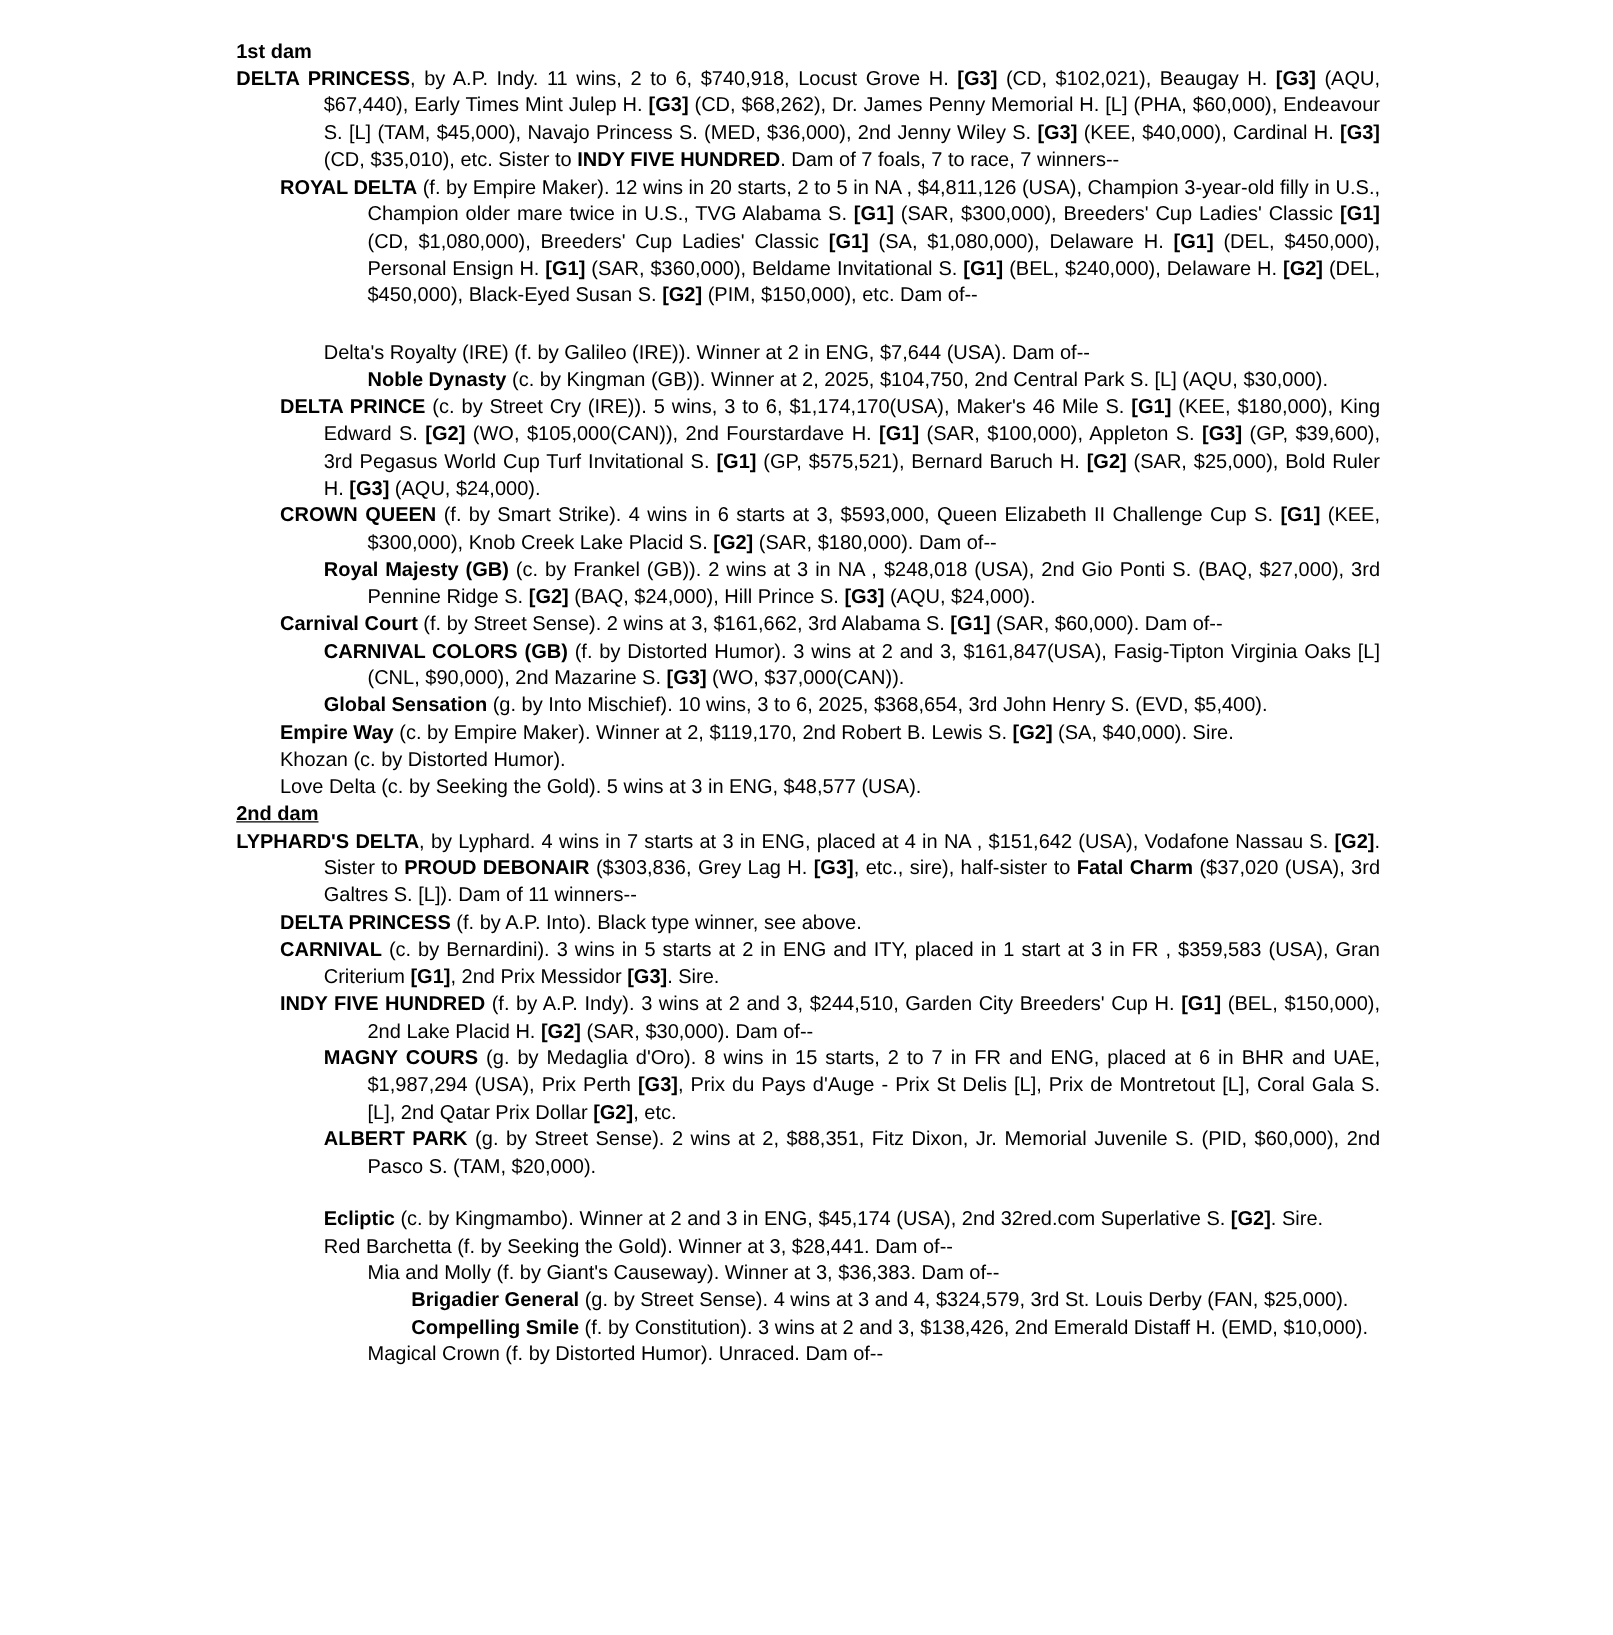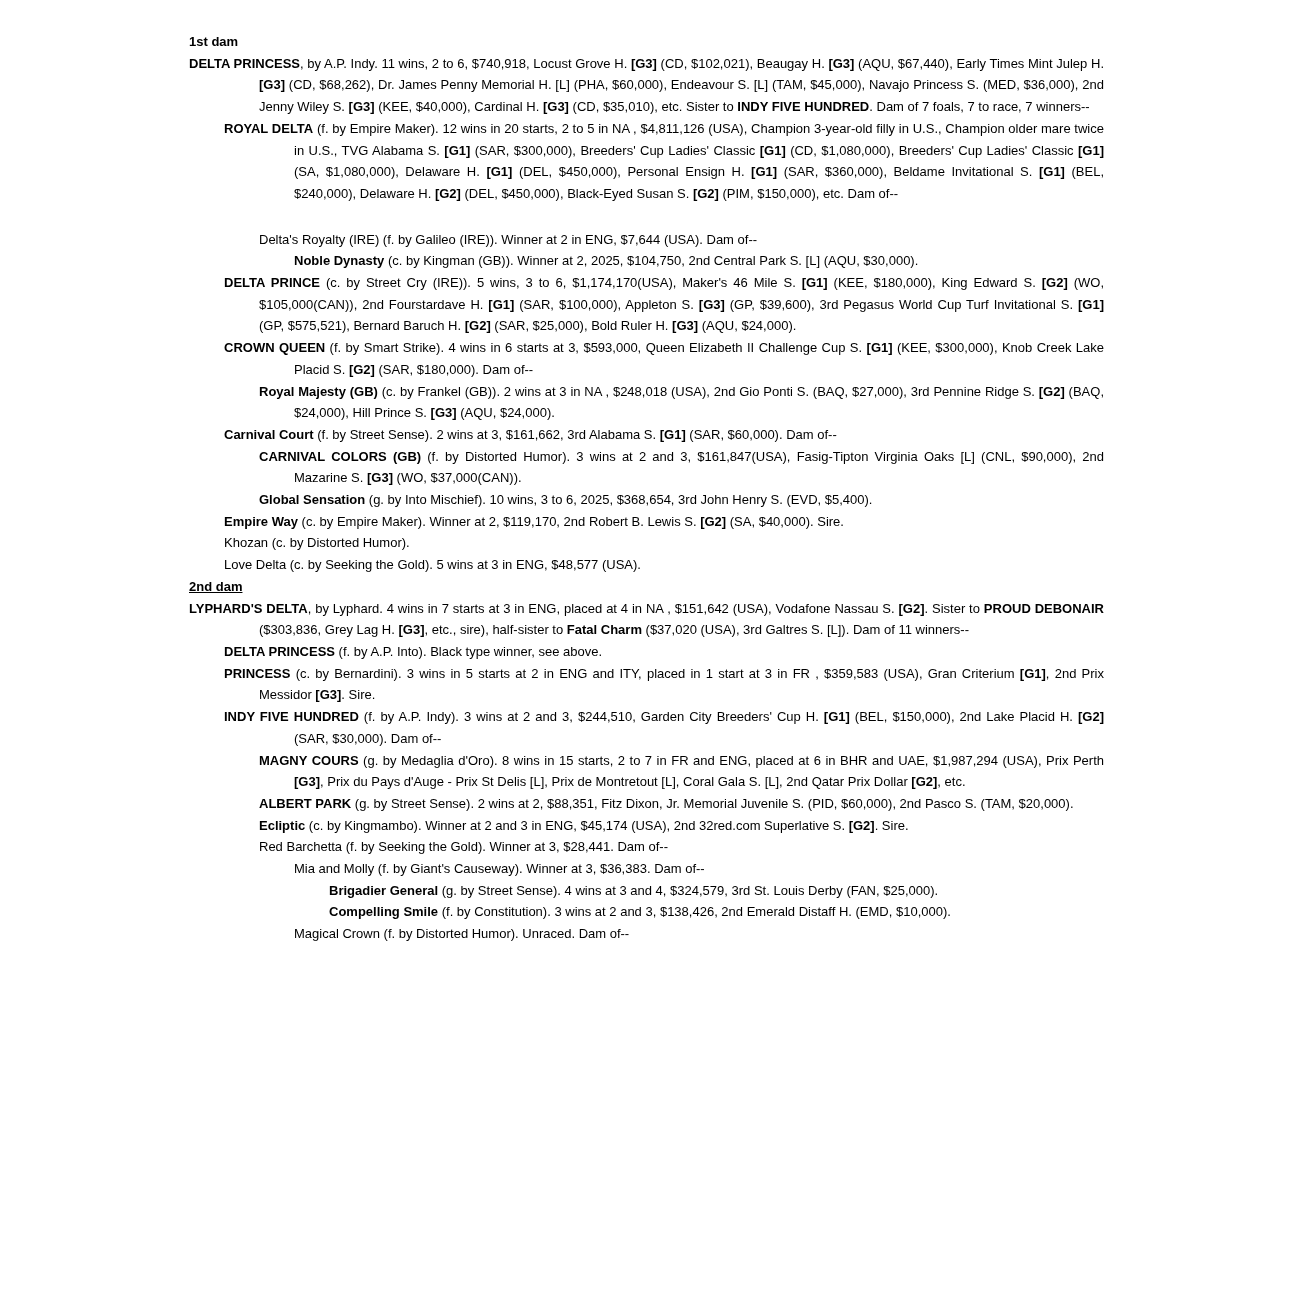--- a/index.html
+++ b/index.html
@@ -10,21 +10,21 @@
     color: #000000;
     font-family: "Liberation Sans", "DejaVu Sans", sans-serif;
     position: relative;
     overflow: hidden;
   }
   .pedigree {
     position: absolute;
     left: 189px;
     top: 31px;
     width: 915px;
-    font-size: 13px;
+    font-size: 16px;
     line-height: 21.7px;
   }
   .para {
     margin: 0;
     padding: 0;
     text-align: justify;
   }
   .bold { font-weight: 700; }
   .reg  { font-weight: 400; }
 </style>
@@ -42,23 +42,23 @@
     <p class="para" style="padding-left: 105px; text-indent: -35px;"><span class="bold">Royal Majesty (GB)</span><span class="reg"> (c. by Frankel (GB)). 2 wins at 3 in NA , $248,018 (USA), 2nd Gio Ponti S. (BAQ, $27,000), 3rd Pennine Ridge S. </span><span class="bold">[G2]</span><span class="reg"> (BAQ, $24,000), Hill Prince S. </span><span class="bold">[G3]</span><span class="reg"> (AQU, $24,000).</span></p>
     <p class="para" style="padding-left: 105px; text-indent: -70px;"><span class="bold">Carnival Court</span><span class="reg"> (f. by Street Sense). 2 wins at 3, $161,662, 3rd Alabama S. </span><span class="bold">[G1]</span><span class="reg"> (SAR, $60,000). Dam of--</span></p>
     <p class="para" style="padding-left: 105px; text-indent: -35px;"><span class="bold">CARNIVAL COLORS (GB)</span><span class="reg"> (f. by Distorted Humor). 3 wins at 2 and 3, $161,847(USA), Fasig-Tipton Virginia Oaks [L] (CNL, $90,000), 2nd Mazarine S. </span><span class="bold">[G3]</span><span class="reg"> (WO, $37,000(CAN)).</span></p>
     <p class="para" style="padding-left: 105px; text-indent: -35px;"><span class="bold">Global Sensation</span><span class="reg"> (g. by Into Mischief). 10 wins, 3 to 6, 2025, $368,654, 3rd John Henry S. (EVD, $5,400).</span></p>
     <p class="para" style="padding-left: 70px; text-indent: -35px;"><span class="bold">Empire Way</span><span class="reg"> (c. by Empire Maker). Winner at 2, $119,170, 2nd Robert B. Lewis S. </span><span class="bold">[G2]</span><span class="reg"> (SA, $40,000). Sire.</span></p>
     <p class="para" style="padding-left: 70px; text-indent: -35px;"><span class="reg">Khozan (c. by Distorted Humor).</span></p>
     <p class="para" style="padding-left: 70px; text-indent: -35px;"><span class="reg">Love Delta (c. by Seeking the Gold). 5 wins at 3 in ENG, $48,577 (USA).</span></p>
     <p class="para" style="padding-left: 0px; text-indent: 0px; text-decoration: underline;"><span class="bold">2nd dam</span></p>
     <p class="para" style="padding-left: 70px; text-indent: -70px;"><span class="bold">LYPHARD'S DELTA</span><span class="reg">, by Lyphard. 4 wins in 7 starts at 3 in ENG, placed at 4 in NA , $151,642 (USA), Vodafone Nassau S. </span><span class="bold">[G2]</span><span class="reg">. Sister to </span><span class="bold">PROUD DEBONAIR</span><span class="reg"> ($303,836, Grey Lag H. </span><span class="bold">[G3]</span><span class="reg">, etc., sire), half-sister to </span><span class="bold">Fatal Charm</span><span class="reg"> ($37,020 (USA), 3rd Galtres S. [L]). Dam of 11 winners--</span></p>
     <p class="para" style="padding-left: 70px; text-indent: -35px;"><span class="bold">DELTA PRINCESS</span><span class="reg"> (f. by A.P. Into). Black type winner, see above.</span></p>
-    <p class="para" style="padding-left: 70px; text-indent: -35px;"><span class="bold">PRINCESS</span><span class="reg"> (c. by Bernardini). 3 wins in 5 starts at 2 in ENG and ITY, placed in 1 start at 3 in FR , $359,583 (USA), Gran Criterium </span><span class="bold">[G1]</span><span class="reg">, 2nd Prix Messidor </span><span class="bold">[G3]</span><span class="reg">. Sire.</span></p>
+    <p class="para" style="padding-left: 70px; text-indent: -35px;"><span class="bold">CARNIVAL</span><span class="reg"> (c. by Bernardini). 3 wins in 5 starts at 2 in ENG and ITY, placed in 1 start at 3 in FR , $359,583 (USA), Gran Criterium </span><span class="bold">[G1]</span><span class="reg">, 2nd Prix Messidor </span><span class="bold">[G3]</span><span class="reg">. Sire.</span></p>
     <p class="para" style="padding-left: 105px; text-indent: -70px;"><span class="bold">INDY FIVE HUNDRED</span><span class="reg"> (f. by A.P. Indy). 3 wins at 2 and 3, $244,510, Garden City Breeders' Cup H. </span><span class="bold">[G1]</span><span class="reg"> (BEL, $150,000), 2nd Lake Placid H. </span><span class="bold">[G2]</span><span class="reg"> (SAR, $30,000). Dam of--</span></p>
     <p class="para" style="padding-left: 105px; text-indent: -35px;"><span class="bold">MAGNY COURS</span><span class="reg"> (g. by Medaglia d'Oro). 8 wins in 15 starts, 2 to 7 in FR and ENG, placed at 6 in BHR and UAE, $1,987,294 (USA), Prix Perth </span><span class="bold">[G3]</span><span class="reg">, Prix du Pays d'Auge - Prix St Delis [L], Prix de Montretout [L], Coral Gala S. [L], 2nd Qatar Prix Dollar </span><span class="bold">[G2]</span><span class="reg">, etc.</span></p>
     <p class="para" style="padding-left: 105px; text-indent: -35px;"><span class="bold">ALBERT PARK</span><span class="reg"> (g. by Street Sense). 2 wins at 2, $88,351, Fitz Dixon, Jr. Memorial Juvenile S. (PID, $60,000), 2nd Pasco S. (TAM, $20,000).</span></p>
-    <p class="para" style="padding-left: 105px; text-indent: -35px;"><span class="bold">Ecliptic</span><span class="reg"> (c. by Kingmambo). Winner at 2 and 3 in ENG, $45,174 (USA), 2nd 32red.com Superlative S. </span><span class="bold">[G2]</span><span class="reg">. Sire.</span></p>
+    <p class="para" style="padding-left: 105px; text-indent: -35px; margin-top: 20px;"><span class="bold">Ecliptic</span><span class="reg"> (c. by Kingmambo). Winner at 2 and 3 in ENG, $45,174 (USA), 2nd 32red.com Superlative S. </span><span class="bold">[G2]</span><span class="reg">. Sire.</span></p>
     <p class="para" style="padding-left: 140px; text-indent: -70px;"><span class="reg">Red Barchetta (f. by Seeking the Gold). Winner at 3, $28,441. Dam of--</span></p>
     <p class="para" style="padding-left: 175px; text-indent: -70px;"><span class="reg">Mia and Molly (f. by Giant's Causeway). Winner at 3, $36,383. Dam of--</span></p>
     <p class="para" style="padding-left: 175px; text-indent: -35px;"><span class="bold">Brigadier General</span><span class="reg"> (g. by Street Sense). 4 wins at 3 and 4, $324,579, 3rd St. Louis Derby (FAN, $25,000).</span></p>
     <p class="para" style="padding-left: 175px; text-indent: -35px;"><span class="bold">Compelling Smile</span><span class="reg"> (f. by Constitution). 3 wins at 2 and 3, $138,426, 2nd Emerald Distaff H. (EMD, $10,000).</span></p>
     <p class="para" style="padding-left: 175px; text-indent: -70px;"><span class="reg">Magical Crown (f. by Distorted Humor). Unraced. Dam of--</span></p>
   </div>
 
 </body></html>

